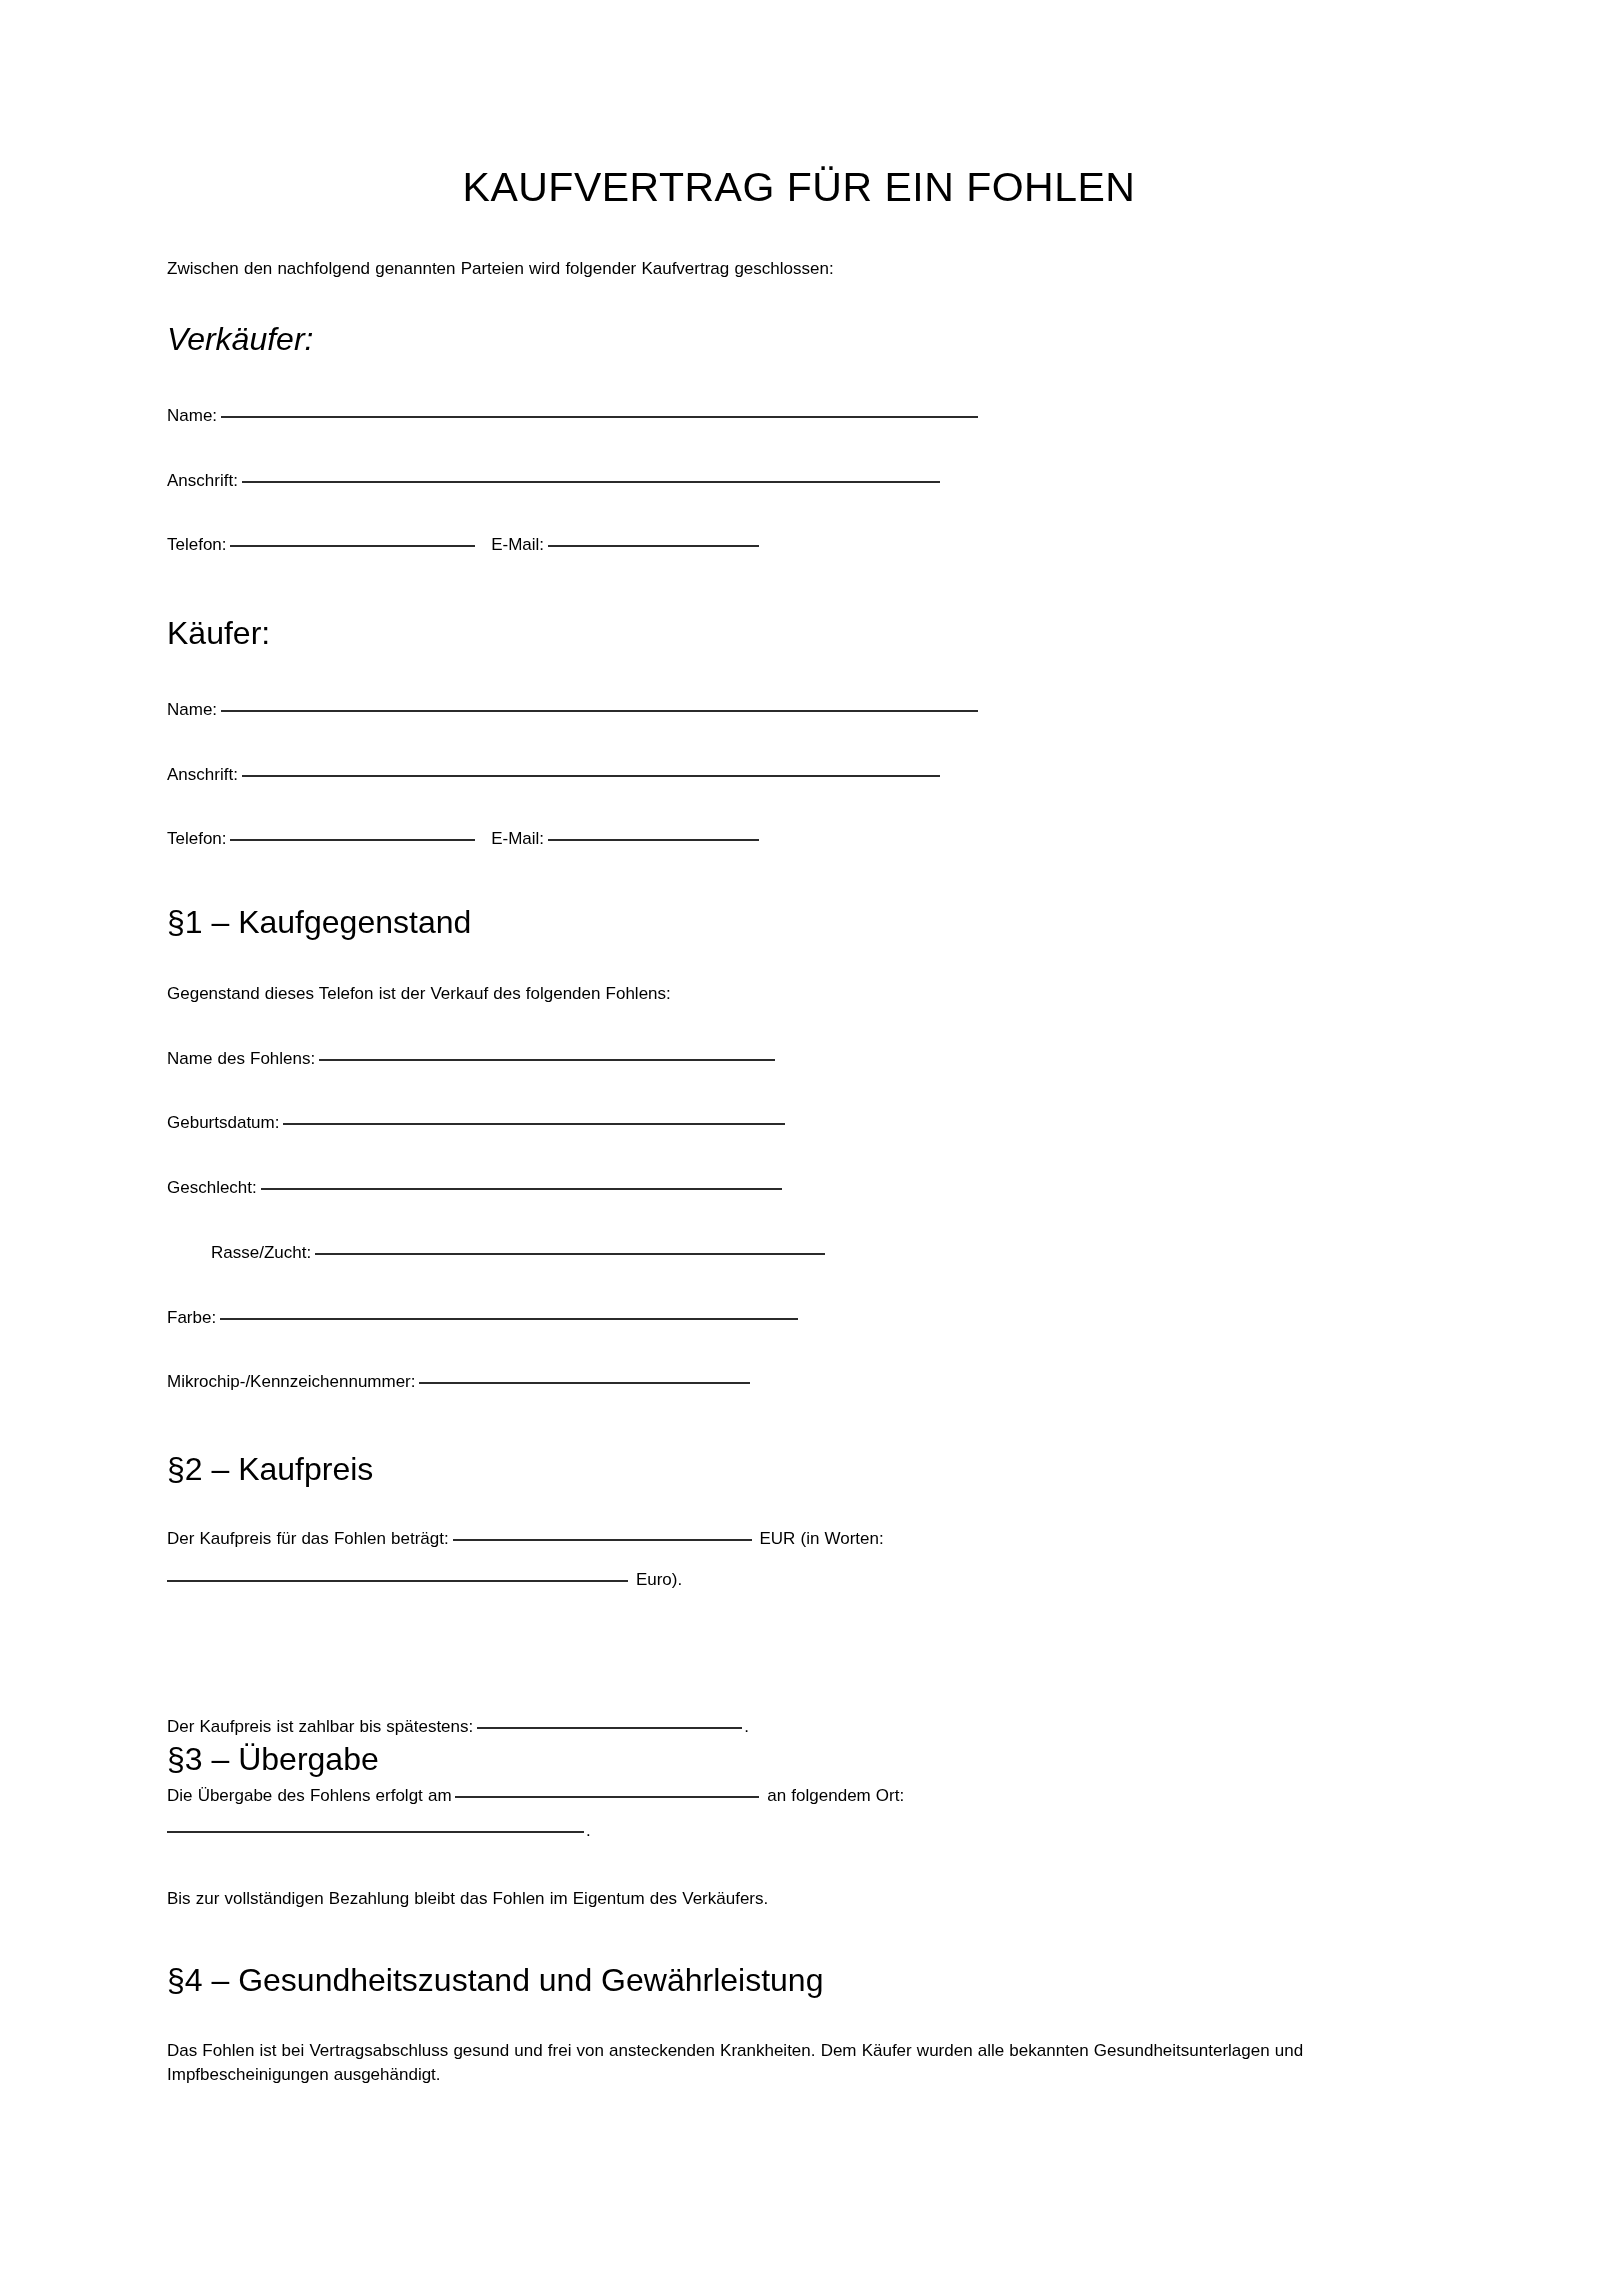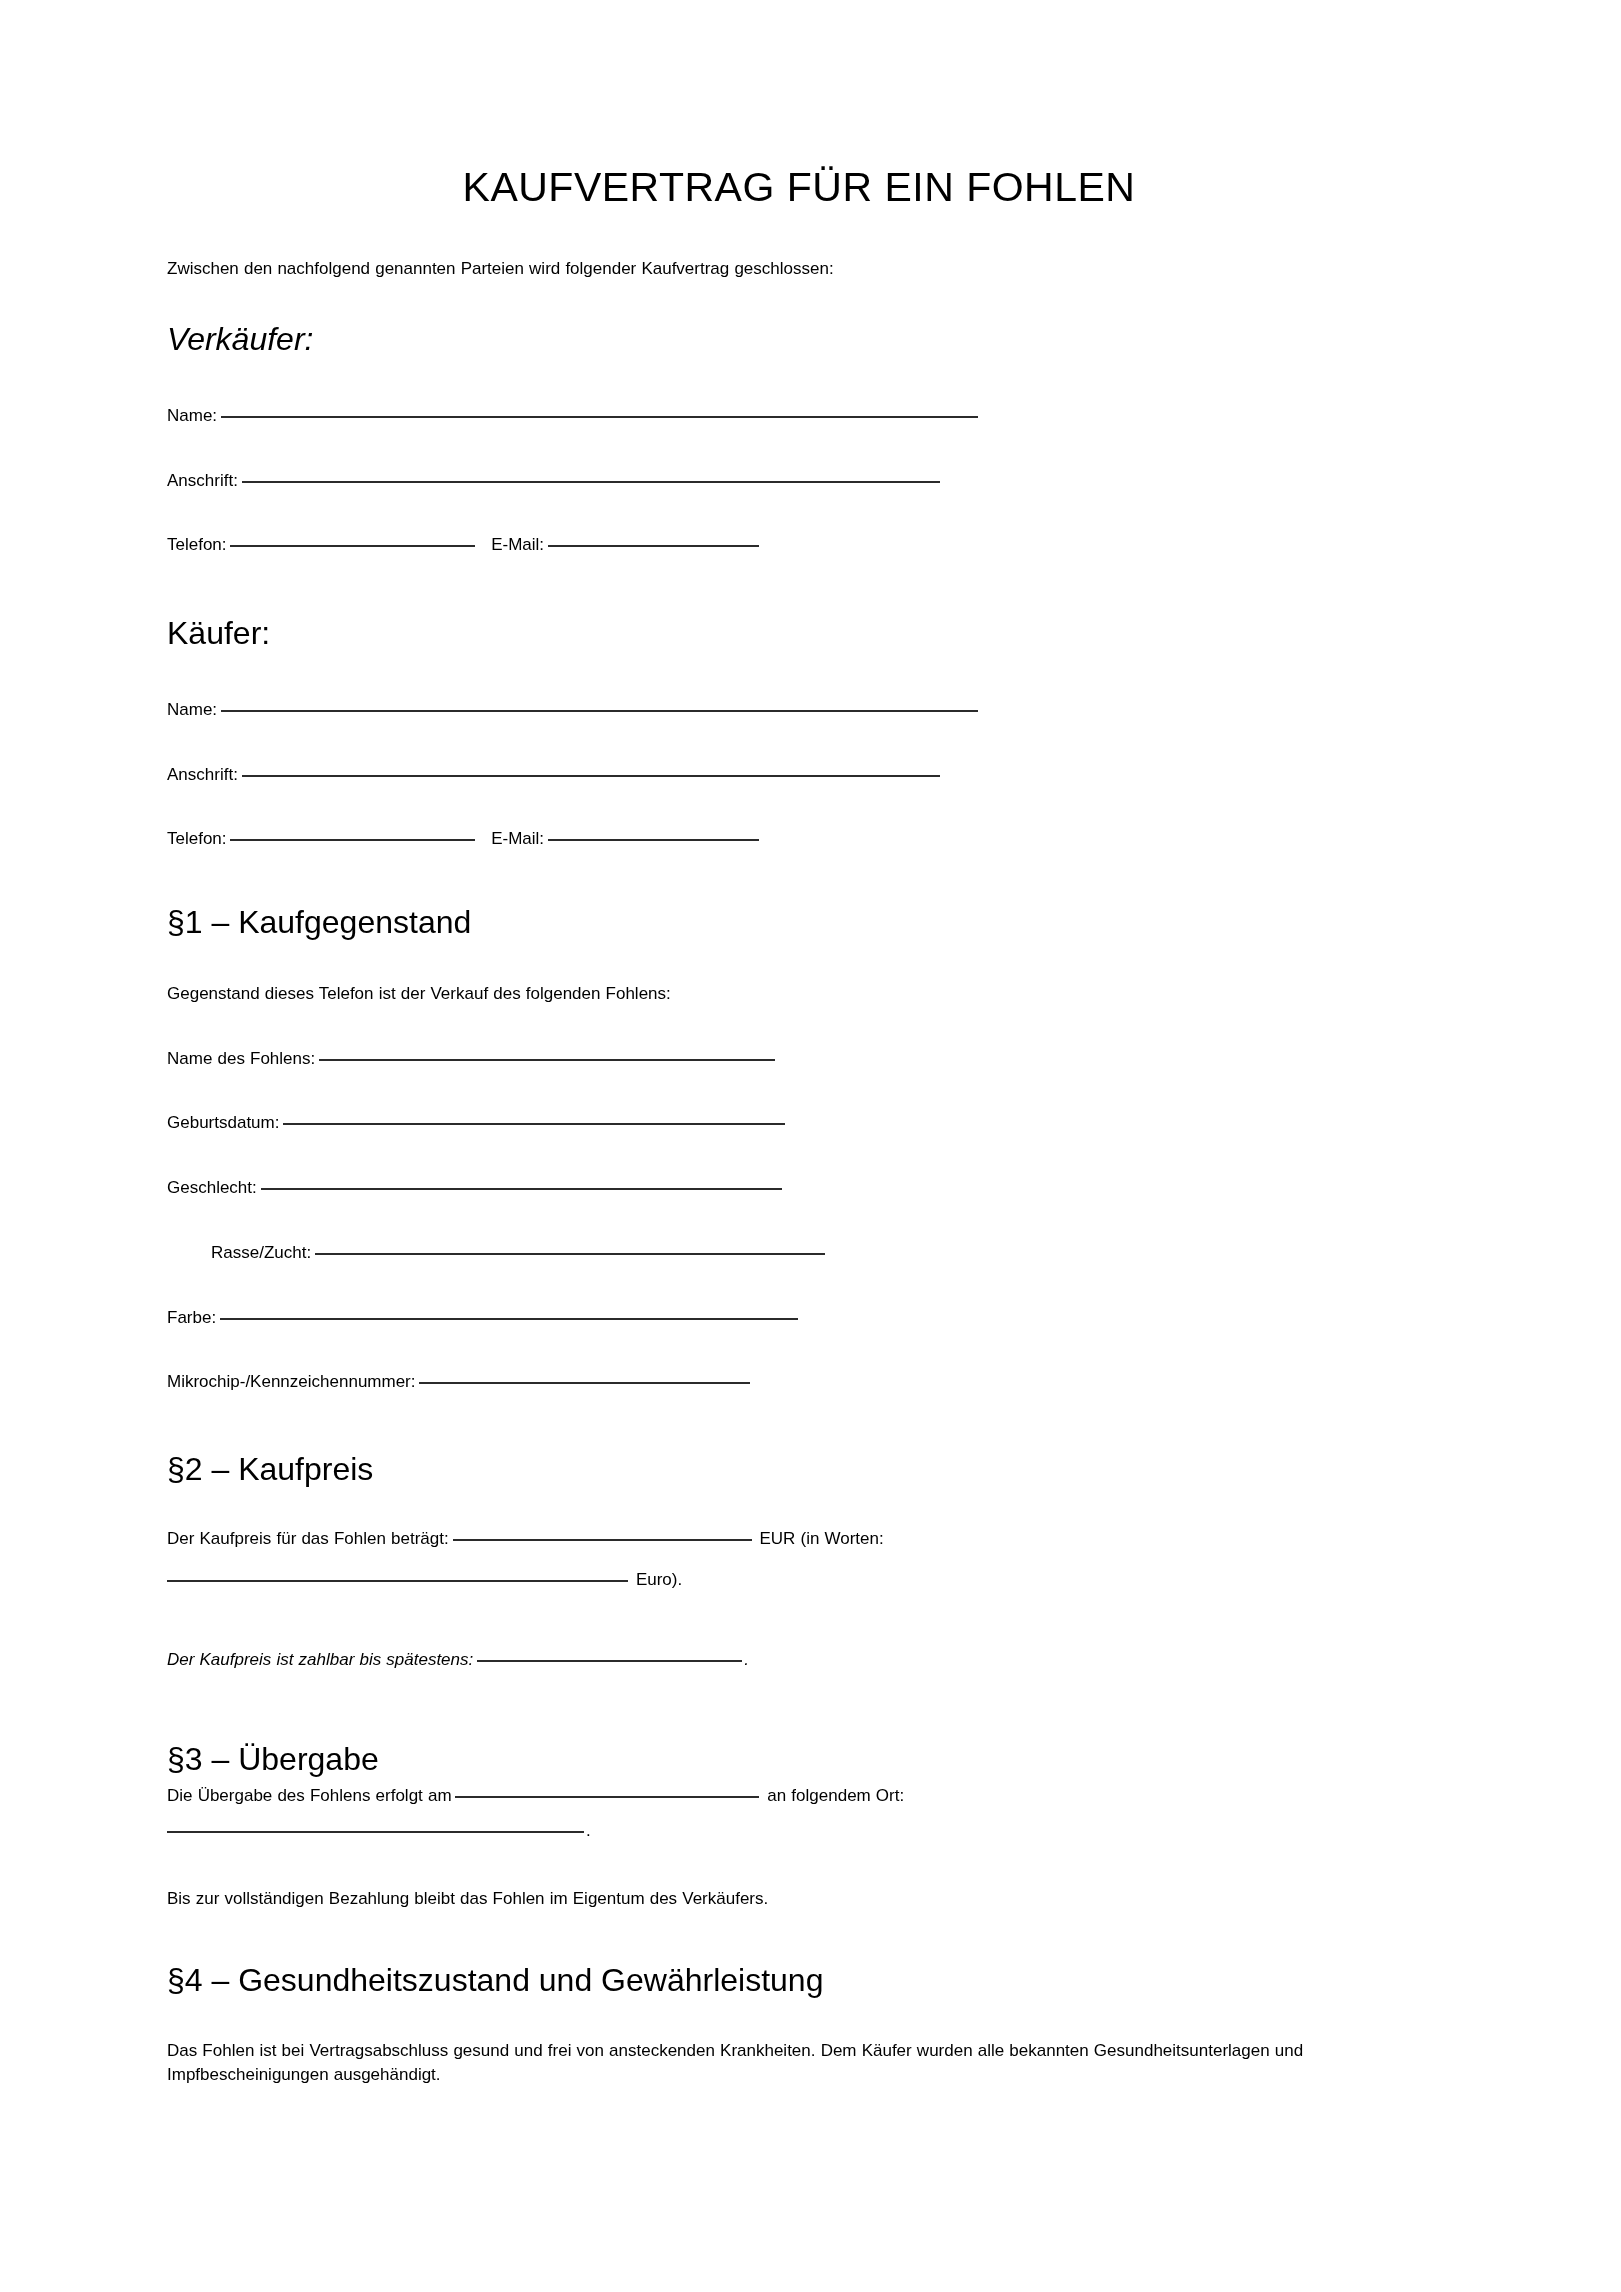--- a/index.html
+++ b/index.html
@@ -148,21 +148,21 @@
     <div class="blk section-heading" style="top:1449px;">§2 – Kaufpreis</div>
 
     <div class="wrapline body-text" style="top:1527px;">
       <span>Der Kaufpreis für das Fohlen beträgt:</span><span class="rule" style="width:299px;"></span><span style="display:inline-block;width:5.9px;"></span><span>EUR (in Worten:</span>
     </div>
 
     <div class="wrapline body-text" style="top:1562px;margin-top:6px;">
       <span class="rule" style="width:461px;margin-left:0;"></span><span style="display:inline-block;width:5.9px;"></span><span>Euro).</span>
     </div>
 
-    <div class="blk body-text" style="top:1648px;font-style:italic;">
+    <div class="blk body-text" style="top:1715px;">
       <span>Der Kaufpreis ist zahlbar bis spätestens:</span><span class="rule" style="width:265px;"></span><span>.</span>
     </div>
 
     <div class="blk section-heading" style="top:1703px;margin-top:36px;">§3 – Übergabe</div>
 
     <div class="wrapline body-text" style="top:1784px;">
       <span>Die Übergabe des Fohlens erfolgt am</span><span class="rule" style="width:304px;"></span><span style="display:inline-block;width:5.9px;"></span><span>an folgendem Ort:</span>
     </div>
 
     <div class="wrapline body-text" style="top:1819px;">

